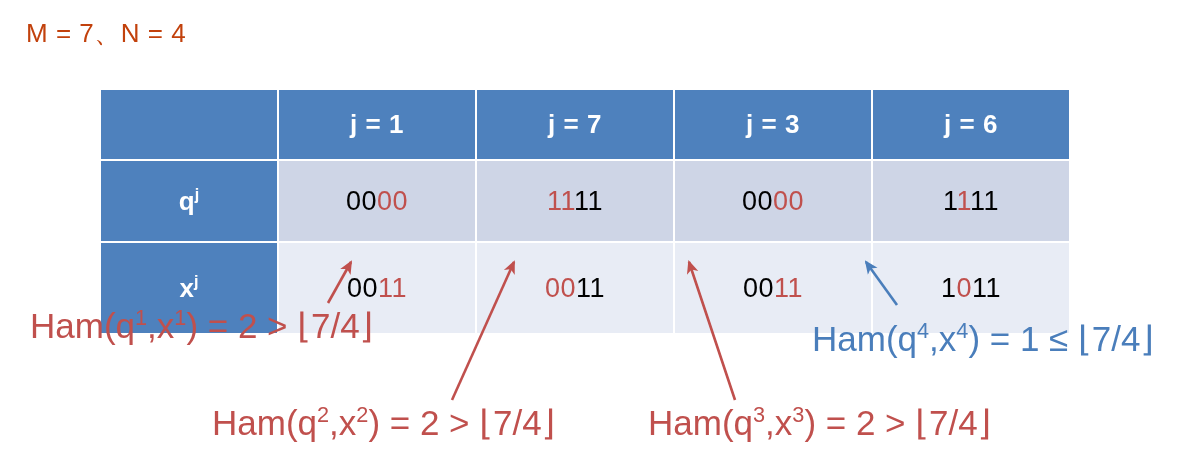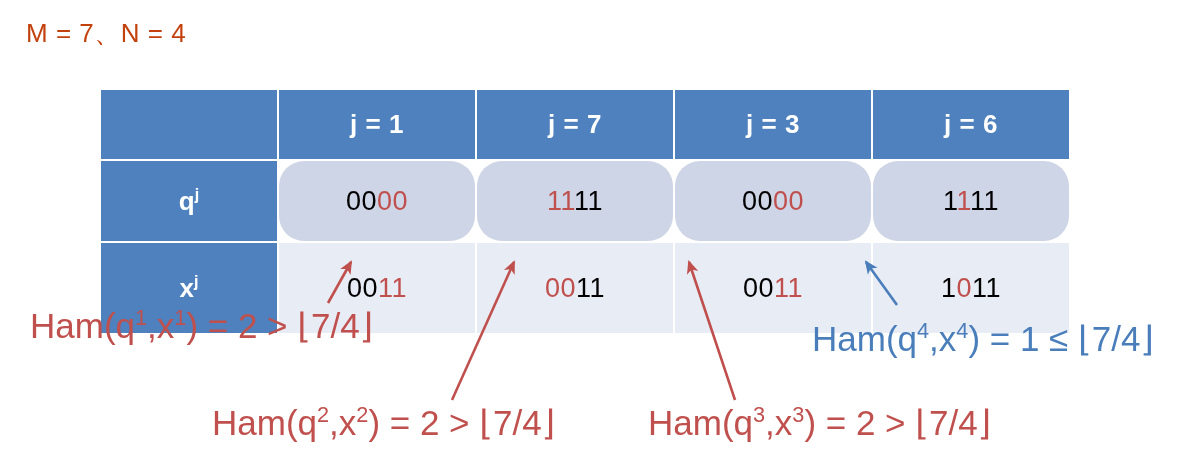--- a/index.html
+++ b/index.html
@@ -58,21 +58,21 @@
   .hdr-blank { background: #4E81BD; }
 
   .row-label {
     background: #4E81BD;
     color: #ffffff;
     font-weight: bold;
     font-size: 24px;
   }
   .row-label sup { font-size: 0.62em; font-weight: bold; }
 
-  .cell-q { background: #CED5E6; height: 56px; border-radius: 25px; }
+  .cell-q { background: #CED5E6; height: 56px; }
   .cell-x { background: #E8ECF5; height: 66px; }
 
   .bits {
     font-family: "Liberation Sans", sans-serif;
     font-size: 27px;
     letter-spacing: 0.5px;
     white-space: pre;
   }
   .b-black { color: #000000; }
   .b-red   { color: #C0504D; }

